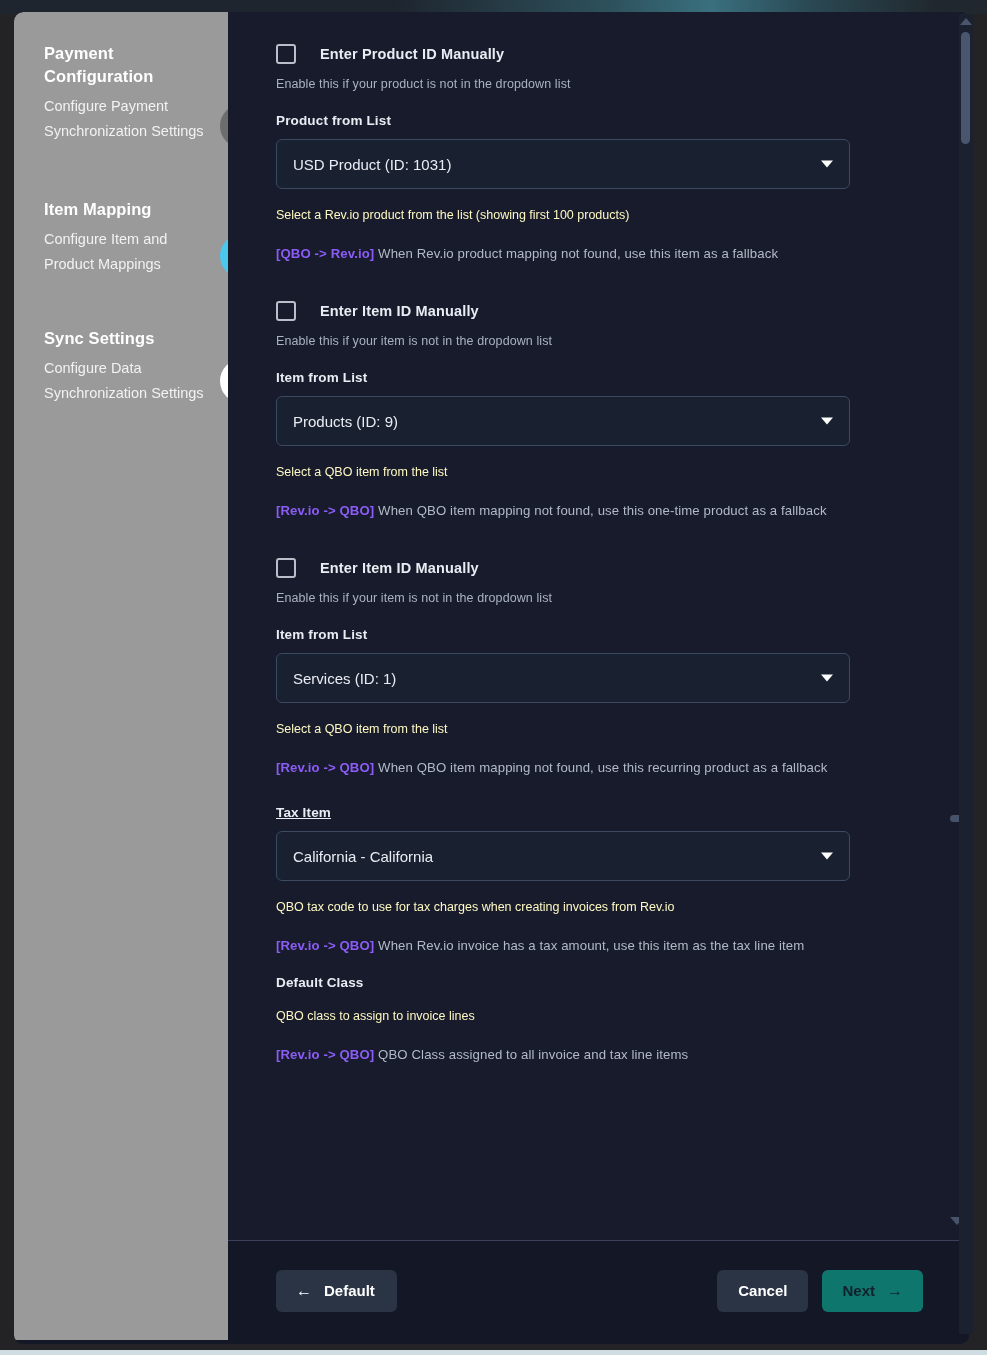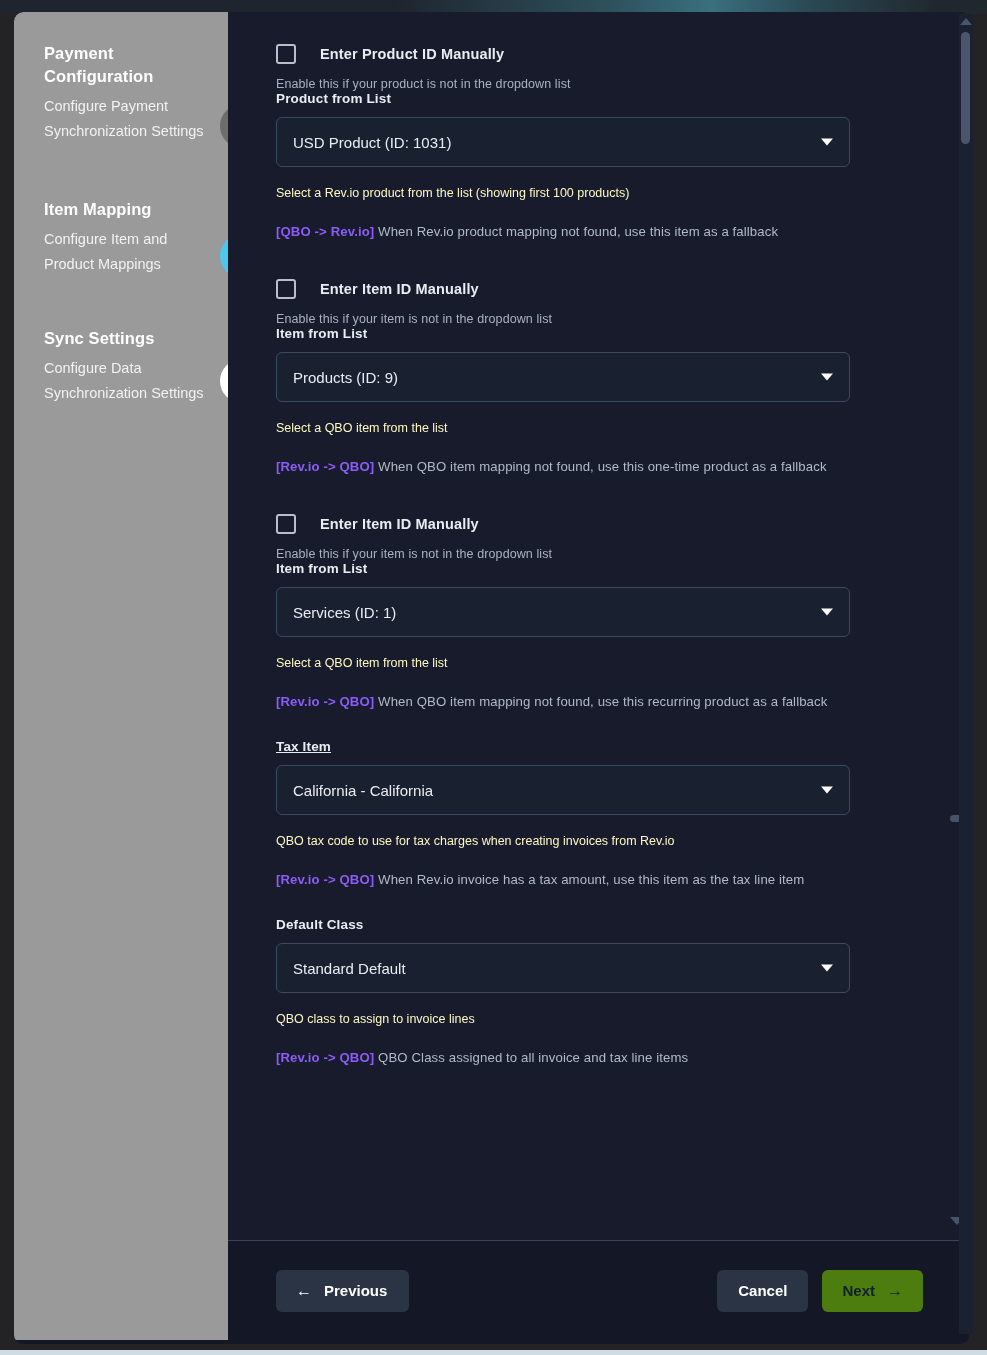--- a/index.html
+++ b/index.html
@@ -79,21 +79,21 @@
     background: transparent; flex: none;
   }
   .check-label {
     color: #e9edf3; font-size: 14.5px; font-weight: bold; letter-spacing: .15px;
   }
   .help-text {
     color: #aab2c0; font-size: 12.5px; margin-top: 13px; letter-spacing: .1px;
   }
   .field-label {
     color: #e9edf3; font-size: 13.5px; font-weight: bold;
-    letter-spacing: .15px;
+    margin-top: 22px; letter-spacing: .15px;
   }
   .select {
     position: relative; margin-top: 11px;
     height: 50px; width: 574px;
     background: #192030;
     border: 1px solid #3b4a63; border-radius: 6px;
     display: flex; align-items: center; padding: 0 16px;
   }
   .select-value { color: #e9edf3; font-size: 15px; }
   .caret {
@@ -140,21 +140,21 @@
   }
   .btn-prev {
     background: #2a3444; color: #ffffff;
     height: 42px; padding: 0 22px 0 20px;
   }
   .btn-cancel {
     background: #2a3444; color: #ffffff;
     height: 42px; padding: 12px 21px;
   }
   .btn-next {
-    background: #4d7c0f; color: #11212c;
+    background: #0f766e; color: #11212c;
     height: 42px; padding: 0 20px;
   }
   .footer-right { margin-left: auto; display: flex; gap: 14px; }
   .arrow-glyph { font-size: 16px; line-height: 1; }
 
   
   .outer-sb {
     position: absolute; right: 14px; top: 14px;
     width: 14px; height: 1320px;
     background: #1c2130;
@@ -275,43 +275,39 @@
           </div>
           <div class="sub-caption">QBO tax code to use for tax charges when creating invoices from Rev.io</div>
           <div class="note">
             <b>[Rev.io -&gt; QBO]</b><span> When Rev.io invoice has a tax amount, use this item as the tax line item</span>
           </div>
         </div>
 
         <div class="spacer-lg" style="height:22px;"></div>
 
         <div class="form-group">
-          <div class="field-label" style="margin-top:8px;">Default Class</div>
-          <div class="select">
-            <span class="select-value">Standard Default</span>
-            <span class="caret"></span>
-          </div>
+          <div class="field-label" style="margin-top:0;">Default Class</div>
           <div class="sub-caption">QBO class to assign to invoice lines</div>
           <div class="note">
             <b>[Rev.io -&gt; QBO]</b><span> QBO Class assigned to all invoice and tax line items</span>
           </div>
         </div>
 
       </div>
 
       <div class="inner-sb-thumb"></div>
       <div class="inner-sb-arrow"></div>
     </div>
 
     <div class="content-divider"></div>
 
     <div class="footer">
       <button class="btn btn-prev">
         <span class="arrow-glyph">←</span>
-        <span>Previous</span>
+        <span>Default</span>
       </button>
       <div class="footer-right">
         <button class="btn btn-cancel">
           <span>Cancel</span>
         </button>
         <button class="btn btn-next">
           <span>Next</span>
           <span class="arrow-glyph">→</span>
         </button>
       </div>

